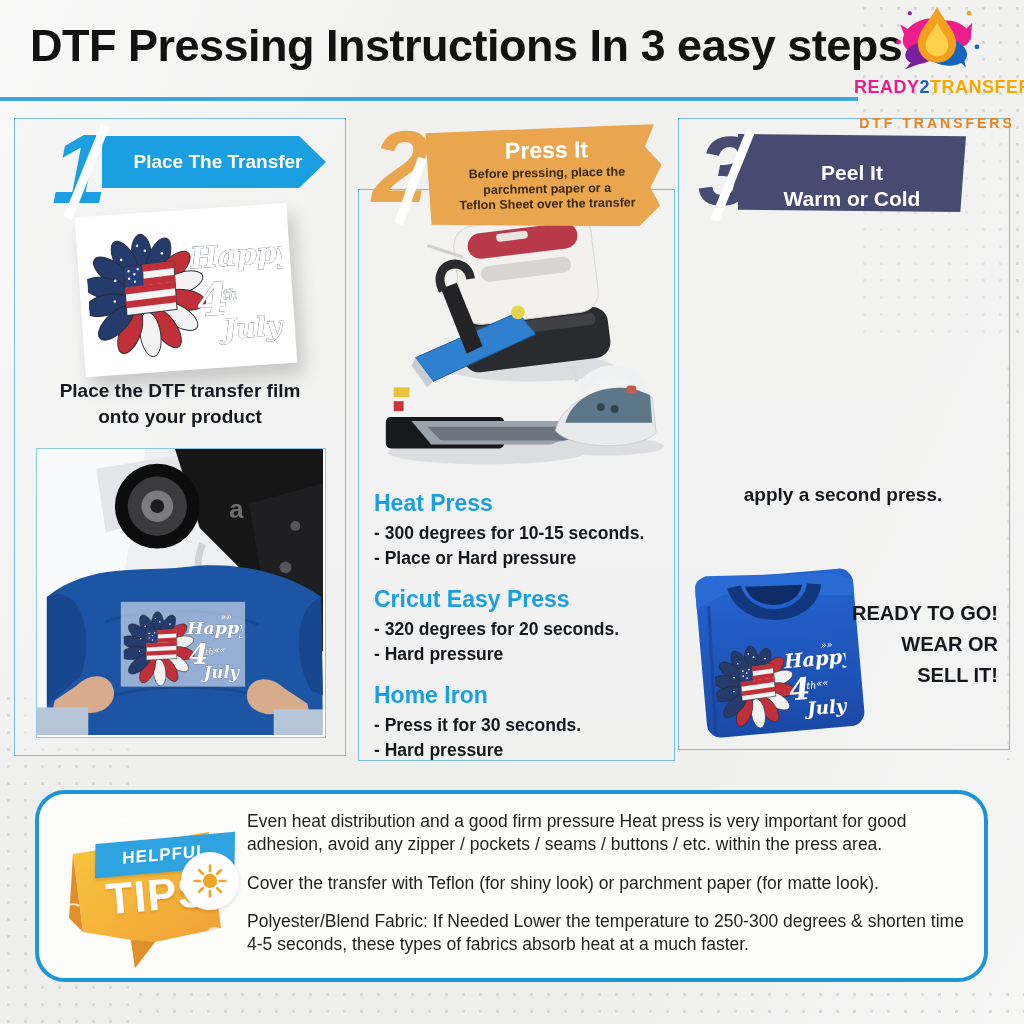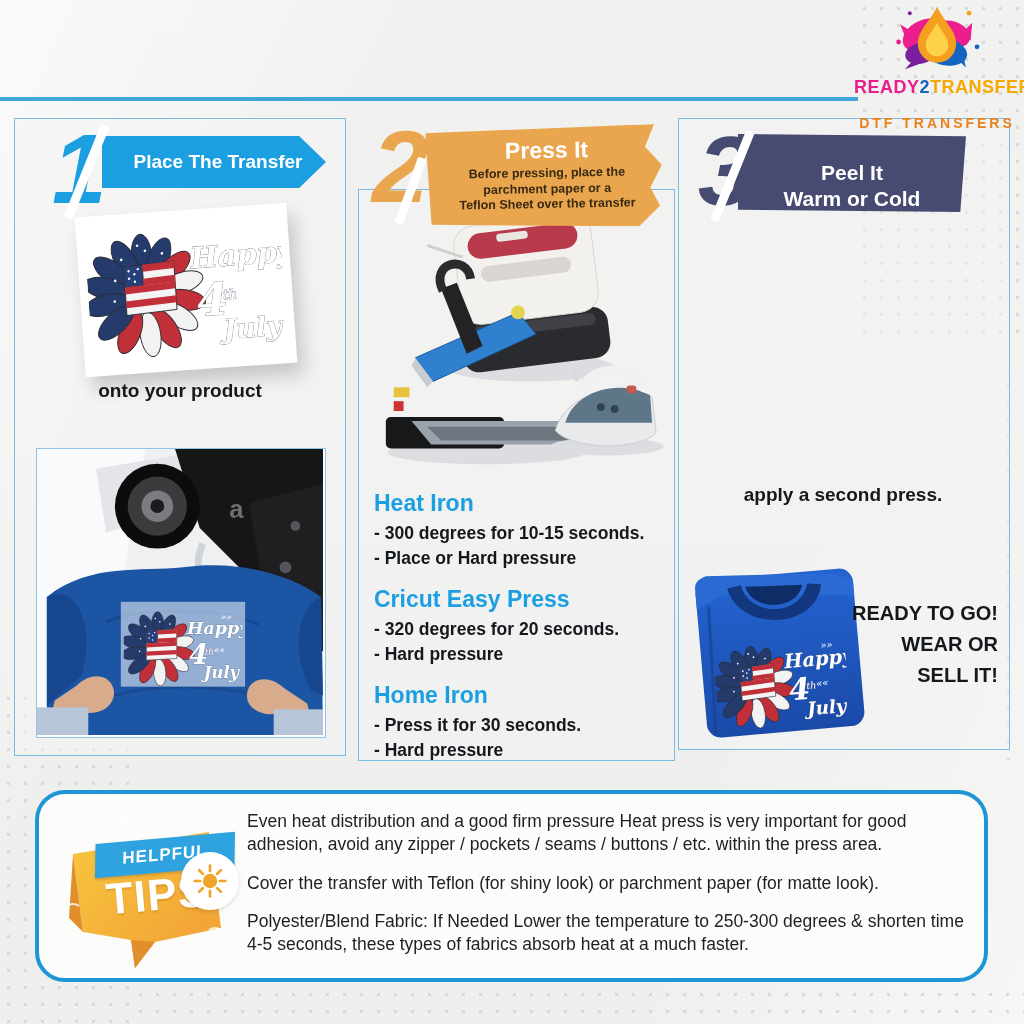--- a/index.html
+++ b/index.html
@@ -286,20 +286,21 @@
         <circle cx="20" cy="20" r="8" fill="#f0a428"></circle>
       </symbol>
     </defs>
   </svg>
 
   <div class="dots" style="left:856px;top:0;width:168px;height:345px;"></div>
   <div class="dots" style="left:1000px;top:360px;width:24px;height:400px;"></div>
   <div class="dots" style="left:0;top:690px;width:132px;height:334px;"></div>
   <div class="dots" style="left:132px;top:986px;width:892px;height:38px;"></div>
 
+  <div class="title">DTF Pressing Instructions In 3 easy steps</div>
   <div class="rule"></div>
   <div class="logo">
     <svg class="splash" width="96" height="80">
         <use href="#splash" width="96" height="80"></use>
       </svg>
     <div class="brand">
       <span class="w1">READY</span><span class="w2">2</span><span class="w3">TRANSFER</span>
     </div>
     <div class="tagline">DTF TRANSFERS</div>
   </div>
@@ -311,20 +312,21 @@
   <div class="stepnum num1"><span>1</span><span class="slash"></span></div>
   <div class="banner banner1">
     <span>Place The Transfer</span>
   </div>
   <div class="film">
     <svg width="196" height="140">
         <use href="#flagflower" width="196" height="140"></use>
       </svg>
   </div>
   <div class="caption caption1">
+    <div>Place the DTF transfer film</div>
     <div>onto your product</div>
   </div>
   <div class="photoframe photo1">
     <svg class="svgfill">
         <use href="#pressphoto" width="286" height="286"></use>
       </svg>
   </div>
 
   <div class="stepnum num2"><span>2</span><span class="slash"></span></div>
   <div class="banner banner2">
@@ -334,21 +336,21 @@
       <div>parchment paper or a</div>
       <div>Teflon Sheet over the transfer</div>
     </div>
   </div>
   <div class="devices">
     <svg class="svgfill">
         <use href="#devices" width="300" height="286"></use>
       </svg>
   </div>
   <div class="specs">
-    <div class="shead">Heat Iron</div>
+    <div class="shead">Heat Press</div>
     <div class="sline">- 300 degrees for 10-15 seconds.</div>
     <div class="sline">- Place or Hard pressure</div>
     <div class="shead">Cricut Easy Press</div>
     <div class="sline">- 320 degrees for 20 seconds.</div>
     <div class="sline">- Hard pressure</div>
     <div class="shead">Home Iron</div>
     <div class="sline">- Press it for 30 seconds.</div>
     <div class="sline">- Hard pressure</div>
   </div>
 

